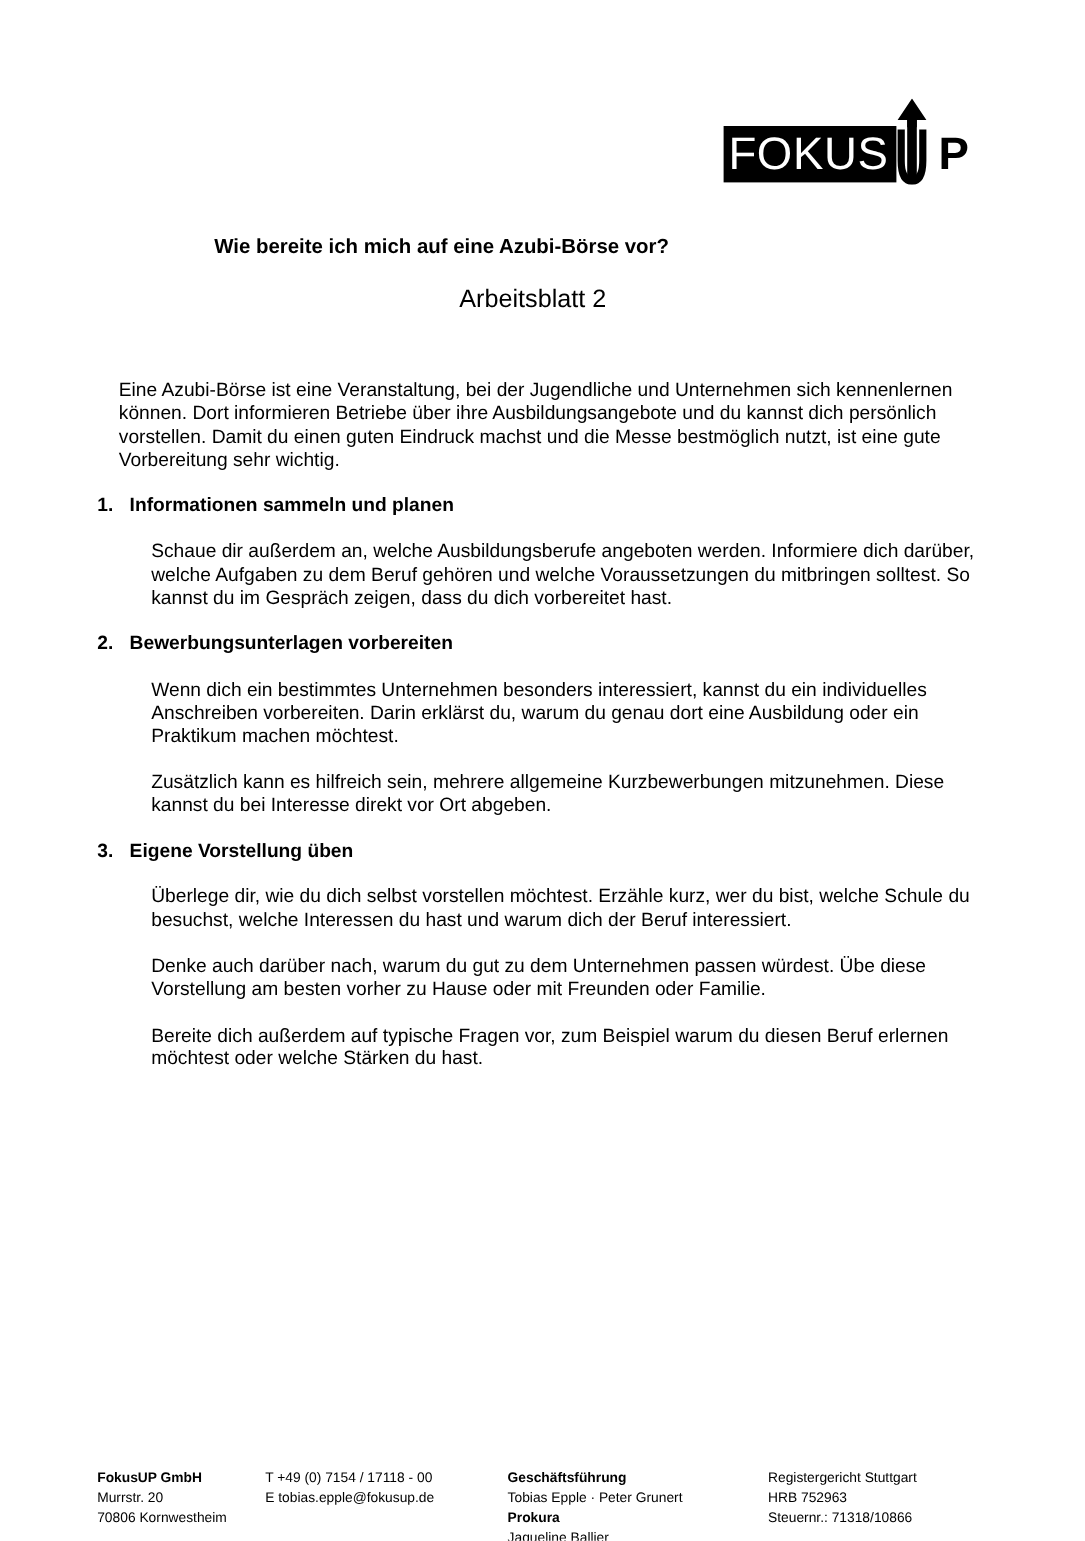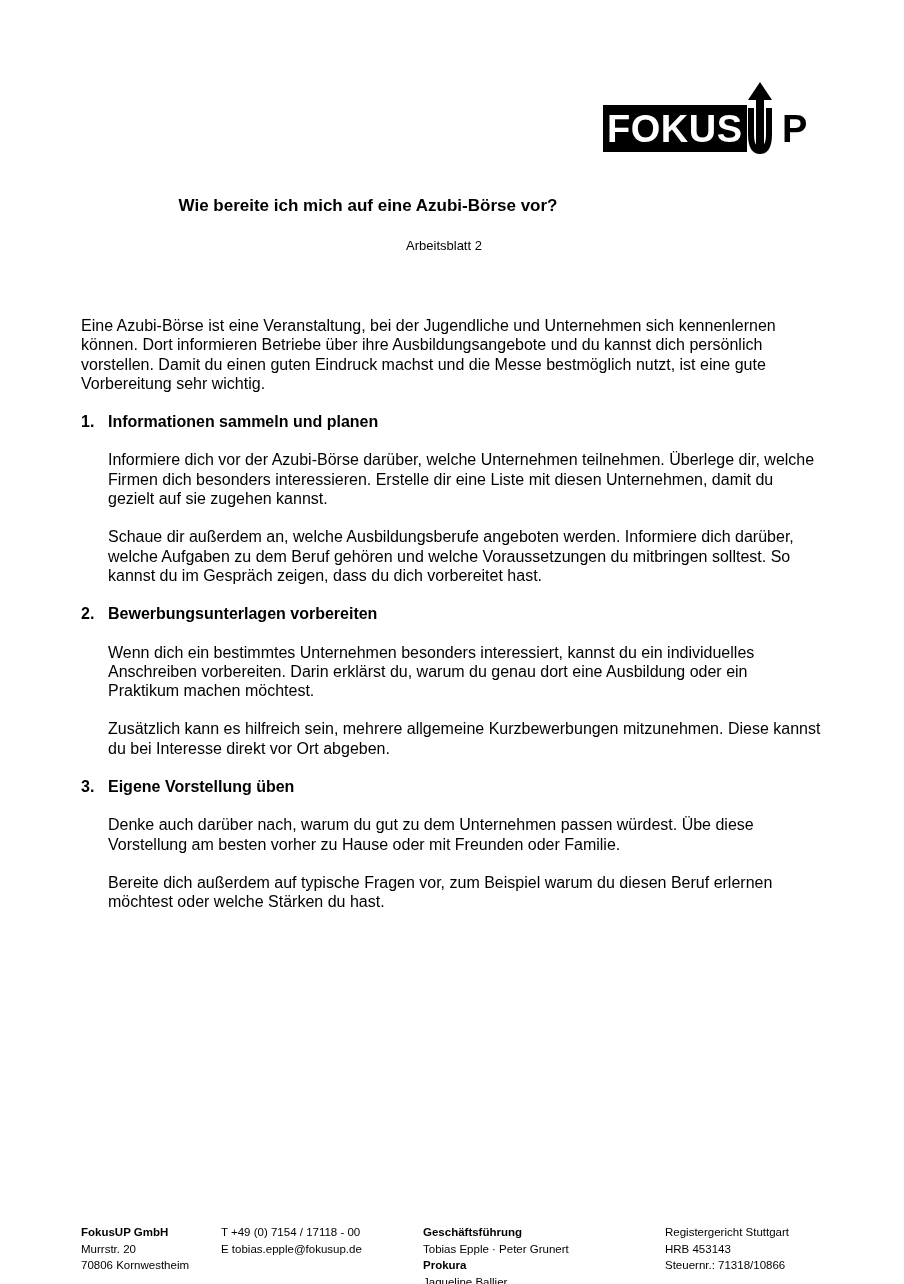--- a/index.html
+++ b/index.html
@@ -1,29 +1,29 @@
 <!DOCTYPE html>
 <html><head>
 <meta charset="utf-8">
 <style>
   html, body { margin: 0; padding: 0; background: #ffffff; }
   body { width: 904px; height: 1284px; position: relative; overflow: hidden;
          font-family: "Liberation Sans", sans-serif; color: #000; }
   .logo { position: absolute; left: 603px; top: 82px; width: 220px; height: 74px; }
   .logo-box { position: absolute; left: 0; top: 23px; width: 144px; height: 47px; background: #000; }
-  .logo-fokus { position: absolute; left: 4px; top: 24px; font-weight: bold; font-size: 38px;
+  .logo-fokus { position: absolute; left: 4px; top: 24px; font-weight: normal; font-size: 38px;
                 color: #fff; letter-spacing: 0.5px; line-height: 46px; }
   .logo-arrow { position: absolute; left: 142px; top: 0; width: 30px; height: 72px; }
   .logo-p { position: absolute; left: 179px; top: 24px; font-weight: bold; font-size: 38px;
             color: #000; line-height: 46px; }
   .title { position: absolute; left: 0; width: 736px; top: 196px; text-align: center;
            font-weight: bold; font-size: 17px; }
-  .subtitle { position: absolute; left: 0; width: 888px; top: 238px; text-align: center; font-size: 13px; }
+  .subtitle { position: absolute; left: 0; width: 888px; top: 238px; text-align: center; font-size: 21px; }
   .content { position: absolute; left: 81px; top: 316px; width: 740px; font-size: 16px; line-height: 19.3px; }
-  .content p { margin: 0 0 19px 0; }
+  .content p { margin: 0 0 19px 18px; }
   .section-head { font-weight: bold; margin: 0 0 19px 0; display: flex; }
   .section-num { width: 27px; display: inline-block; }
   .section-body { padding-left: 27px; }
   .footer { position: absolute; top: 1196px; left: 0; width: 904px; font-size: 11.5px; line-height: 16.5px; }
   .fcol { position: absolute; top: 0; margin-top: 28px; }
   .bold { font-weight: bold; }
 </style>
 </head>
 <body>
 
@@ -44,21 +44,20 @@
 
 <div class="content">
   <p>Eine Azubi-Börse ist eine Veranstaltung, bei der Jugendliche und Unternehmen sich kennenlernen können. Dort informieren Betriebe über ihre Ausbildungsangebote und du kannst dich persönlich vorstellen. Damit du einen guten Eindruck machst und die Messe bestmöglich nutzt, ist eine gute Vorbereitung sehr wichtig.</p>
 
   <div>
     <div class="section-head">
       <span class="section-num">1.</span>
       <span>Informationen sammeln und planen</span>
     </div>
     <div class="section-body">
-      <p>Informiere dich vor der Azubi-Börse darüber, welche Unternehmen teilnehmen. Überlege dir, welche Firmen dich besonders interessieren. Erstelle dir eine Liste mit diesen Unternehmen, damit du gezielt auf sie zugehen kannst.</p>
       <p>Schaue dir außerdem an, welche Ausbildungsberufe angeboten werden. Informiere dich darüber, welche Aufgaben zu dem Beruf gehören und welche Voraussetzungen du mitbringen solltest. So kannst du im Gespräch zeigen, dass du dich vorbereitet hast.</p>
     </div>
   </div>
 
   <div>
     <div class="section-head">
       <span class="section-num">2.</span>
       <span>Bewerbungsunterlagen vorbereiten</span>
     </div>
     <div class="section-body">
@@ -66,20 +65,21 @@
       <p>Zusätzlich kann es hilfreich sein, mehrere allgemeine Kurzbewerbungen mitzunehmen. Diese kannst du bei Interesse direkt vor Ort abgeben.</p>
     </div>
   </div>
 
   <div>
     <div class="section-head">
       <span class="section-num">3.</span>
       <span>Eigene Vorstellung üben</span>
     </div>
     <div class="section-body">
+      <p>Überlege dir, wie du dich selbst vorstellen möchtest. Erzähle kurz, wer du bist, welche Schule du besuchst, welche Interessen du hast und warum dich der Beruf interessiert.</p>
       <p>Denke auch darüber nach, warum du gut zu dem Unternehmen passen würdest. Übe diese Vorstellung am besten vorher zu Hause oder mit Freunden oder Familie.</p>
       <p>Bereite dich außerdem auf typische Fragen vor, zum Beispiel warum du diesen Beruf erlernen möchtest oder welche Stärken du hast.</p>
     </div>
   </div>
 </div>
 
 <div class="footer">
   <div class="fcol" style="left:81px;">
     <div class="bold">FokusUP GmbH</div>
     <div>Murrstr. 20</div>
@@ -88,18 +88,18 @@
   <div class="fcol" style="left:221px;">
     <div>T +49 (0) 7154 / 17118 - 00</div>
     <div>E tobias.epple@fokusup.de</div>
   </div>
   <div class="fcol" style="left:423px;">
     <div class="bold">Geschäftsführung</div>
     <div>Tobias Epple · Peter Grunert</div>
     <div class="bold">Prokura</div>
     <div>Jaqueline Ballier</div>
   </div>
-  <div class="fcol" style="left:665px;">
+  <div class="fcol" style="left:640px;">
     <div>Registergericht Stuttgart</div>
-    <div>HRB 453143</div>
+    <div>HRB 752963</div>
     <div>Steuernr.: 71318/10866</div>
   </div>
 </div>
 
 </body></html>

